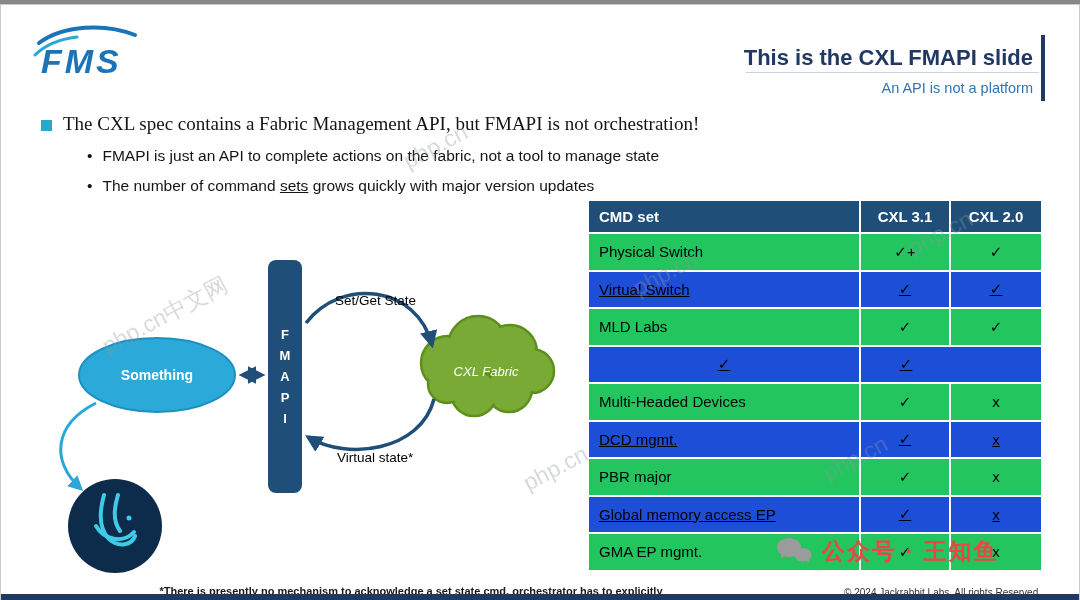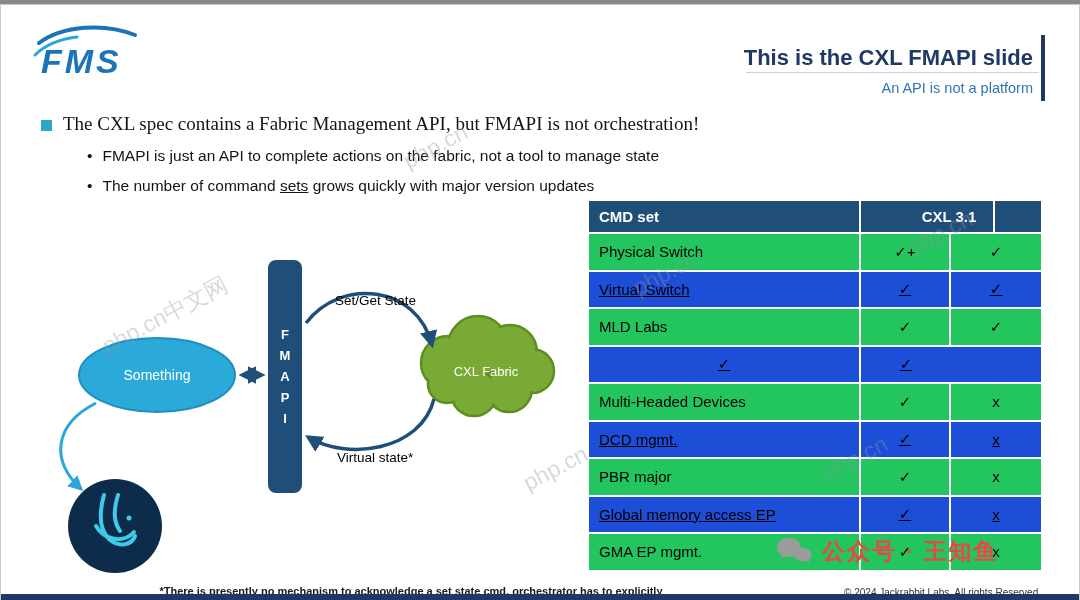--- a/index.html
+++ b/index.html
@@ -32,29 +32,29 @@
   .sub2 { top:172px; }
   .uline { text-decoration:underline; }
 
   
   .diagram-svg { position:absolute; left:0; top:0; width:1080px; height:600px; pointer-events:none; }
   .fmapi-letters {
     position:absolute; left:267px; top:255px; width:34px; height:233px;
     display:flex; flex-direction:column; justify-content:center; align-items:center; gap:6px;
     color:#fff; font-size:13px; font-weight:bold;
   }
-  .something-label { position:absolute; left:78px; top:362px; width:156px; text-align:center; color:#fff; font-size:14px; }
-  .cloud-label { position:absolute; left:424px; top:359px; width:122px; text-align:center; color:#fff; font-size:13px; }
+  .something-label { position:absolute; left:78px; top:362px; width:156px; text-align:center; color:#fff; font-size:14px;font-weight:bold; }
+  .cloud-label { position:absolute; left:424px; top:359px; width:122px; text-align:center; color:#fff; font-size:13px;font-style:italic; }
   .arrow-label-top { position:absolute; left:334px; top:288px; font-size:13.5px; color:#000; }
   .arrow-label-bottom { position:absolute; left:336px; top:445px; font-size:13.5px; color:#000; }
 
   
   .cmd-table { position:absolute; left:588px; top:196px; width:452px; }
   .t-row { display:grid; grid-template-columns:272px 90px 90px; height:37.5px; border-bottom:2px solid #fff; }
-  .t-head { height:33px; background:#1f4e79; color:#fff; font-weight:bold;gap:44px; }
+  .t-head { height:33px; background:#1f4e79; color:#fff; font-weight:bold; }
   .tc { display:flex; align-items:center; border-right:2px solid #fff; font-size:15px; }
   .tc.last { border-right:none; }
   .tc.name { padding-left:10px; }
   .tc.val { justify-content:center; }
   .row-dark { background:#22c55e; }
   .row-light { background:#1d4ed8;text-decoration:underline; }
 
   
   .wm { position:absolute; color:#8f96a0; opacity:.35; font-size:23px; transform:rotate(-28deg); pointer-events:none; }
   .wm1 { left:95px;  top:295px; }

